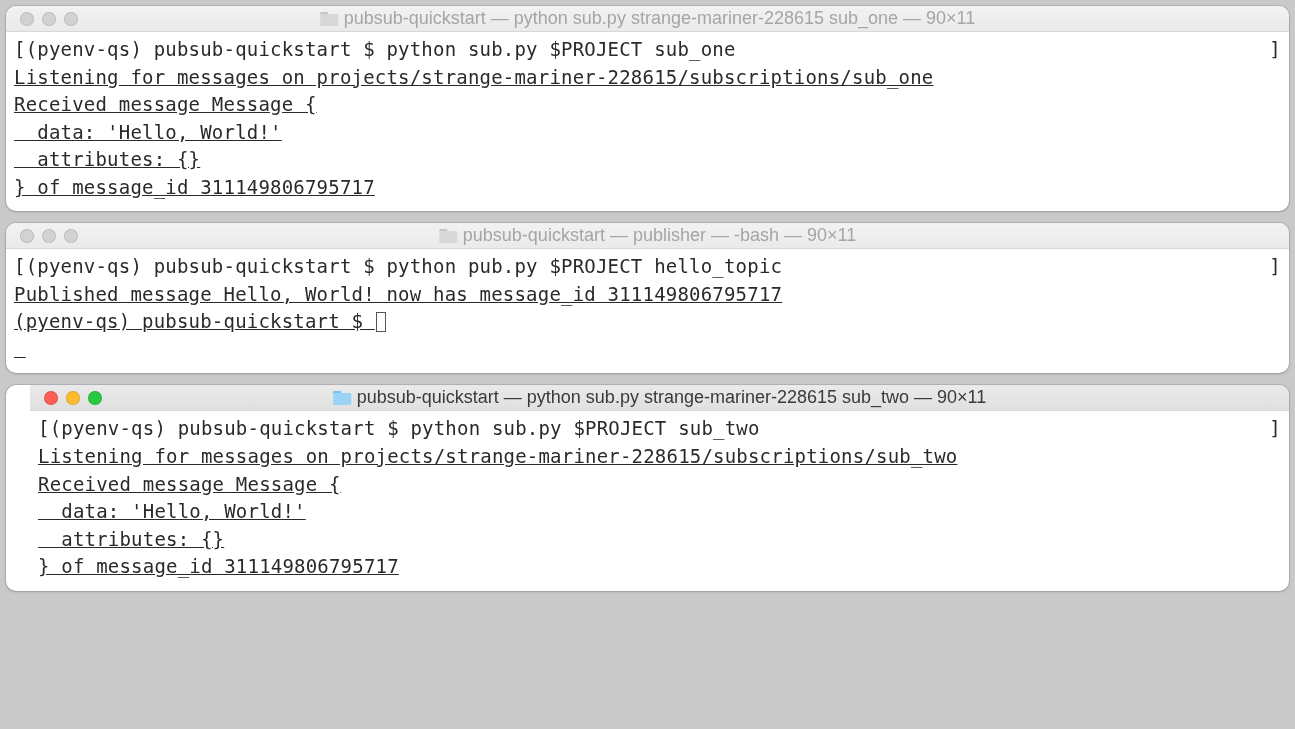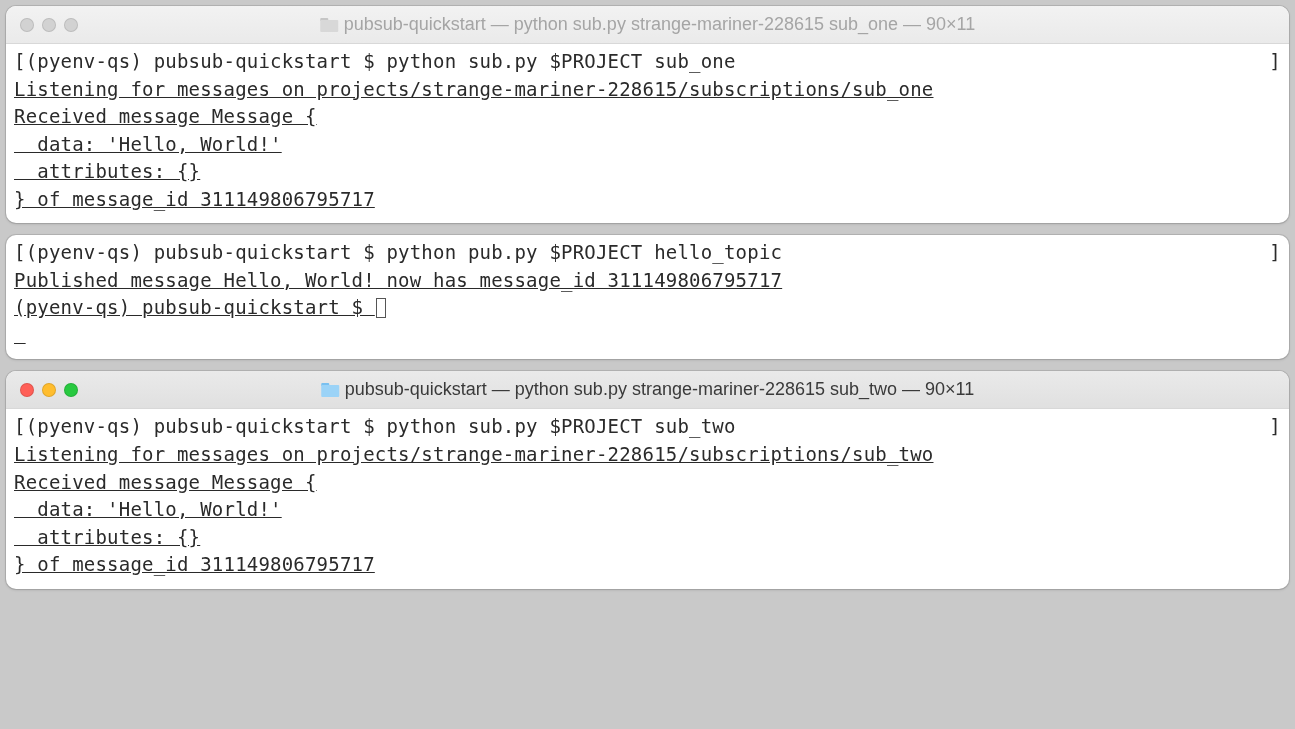--- a/index.html
+++ b/index.html
@@ -15,23 +15,24 @@
     }
     .terminal-window {
       background: #ffffff;
       border-radius: 10px;
       margin-bottom: 12px;
       overflow: hidden;
       box-shadow: 0 1px 3px rgba(0,0,0,0.15), 0 0 0 1px rgba(0,0,0,0.1);
     }
     .terminal-window:last-child {
       margin-bottom: 16px;
+      padding-left: 24px;
     }
     .titlebar {
-      height: 38px;
+      height: 26px;
       display: flex;
       align-items: center;
       padding: 0 14px;
       border-bottom: 1px solid #d8d8d8;
       position: relative;
       background: linear-gradient(to bottom, #eaeaea 0%, #e0e0e0 100%);
     }
     .titlebar.inactive {
       background: linear-gradient(to bottom, #f2f2f2 0%, #eaeaea 100%);
     }
@@ -152,20 +153,31 @@
           <div class="traffic-light inactive"></div>
         </div>
         <div class="title-center">
           <span class="folder-icon grey"></span>
           <span class="title-text inactive">pubsub-quickstart — python sub.py strange-mariner-228615 sub_one — 90×11</span>
         </div>
       </div>
       <div class="terminal-body"><div class="bracket-wrap"><span class="bracket-left">[</span><span class="bracket-content">(pyenv-qs) pubsub-quickstart $ python sub.py $PROJECT sub_one</span><span class="bracket-right">]</span></div><span class="terminal-line">Listening for messages on projects/strange-mariner-228615/subscriptions/sub_one</span><span class="terminal-line">Received message Message {</span><span class="terminal-line">  data: 'Hello, World!'</span><span class="terminal-line">  attributes: {}</span><span class="terminal-line">} of message_id 311149806795717</span></div>
     </div>
     <div class="terminal-window">
+      <div class="titlebar inactive">
+        <div class="traffic-lights">
+          <div class="traffic-light inactive"></div>
+          <div class="traffic-light inactive"></div>
+          <div class="traffic-light inactive"></div>
+        </div>
+        <div class="title-center">
+          <span class="folder-icon grey"></span>
+          <span class="title-text inactive">pubsub-quickstart — publisher — -bash — 90×11</span>
+        </div>
+      </div>
       <div class="terminal-body"><div class="bracket-wrap"><span class="bracket-left">[</span><span class="bracket-content">(pyenv-qs) pubsub-quickstart $ python pub.py $PROJECT hello_topic</span><span class="bracket-right">]</span></div><span class="terminal-line">Published message Hello, World! now has message_id 311149806795717</span><span class="terminal-line"><span>(pyenv-qs) pubsub-quickstart $ </span><span class="cursor-box"></span></span><span class="terminal-line">&nbsp;</span></div>
     </div>
     <div class="terminal-window">
       <div class="titlebar">
         <div class="traffic-lights">
           <div class="traffic-light close"></div>
           <div class="traffic-light minimize"></div>
           <div class="traffic-light maximize"></div>
         </div>
         <div class="title-center">

